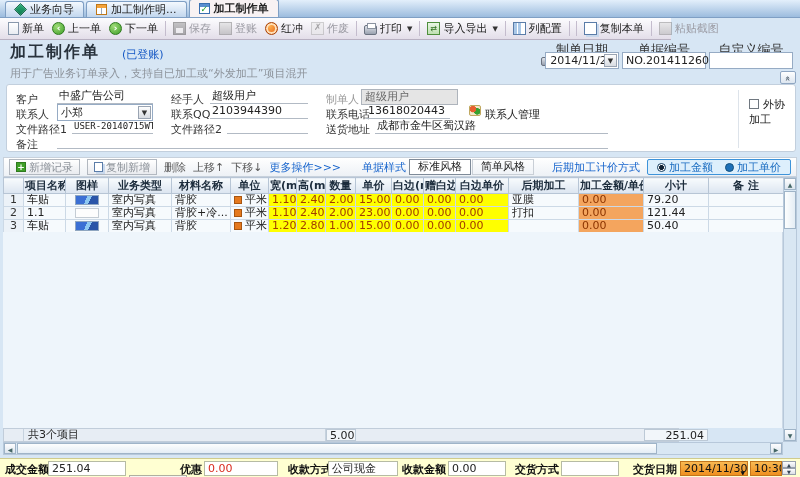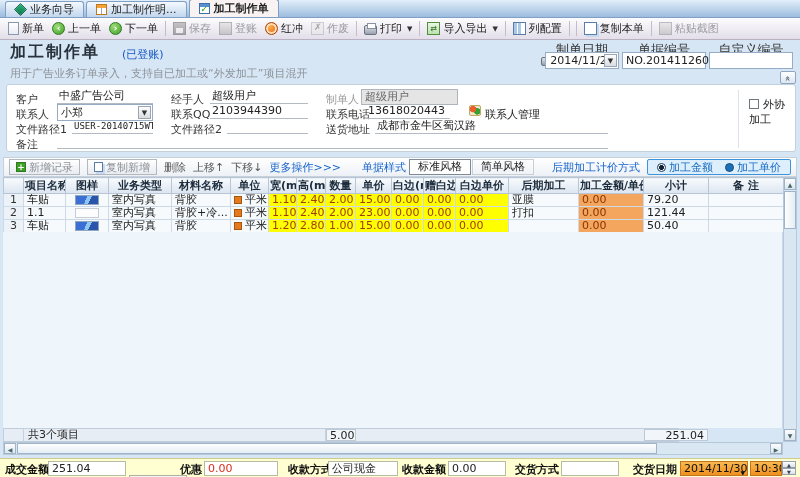--- a/index.html
+++ b/index.html
@@ -17,21 +17,21 @@
 .tab.active{background:#f8f2f3;height:18px;font-weight:bold}
 .tic{display:inline-block;width:11px;height:11px;position:relative;flex:none}
 .tic-wizard{background:linear-gradient(135deg,#2fae7a,#0d7a4e);transform:rotate(45deg) scale(.85);border:1px solid #0a5c3a}
 .tic-sheet{background:#fff;border:1px solid #c07818;
    background-image:linear-gradient(#f4a33a 3px,transparent 3px),
    linear-gradient(90deg,transparent 4px,#9ab 4px,#9ab 5px,transparent 5px)}
 .tic-doc{background:#fff;border:1px solid #3a6fb0;background-image:linear-gradient(#5b8fd0 3px,transparent 3px)}
 .tic-doc::after{content:"✓";position:absolute;left:1px;top:0px;font-size:9px;color:#1e9e28;font-weight:bold}
 
 
-.toolbar{position:absolute;left:0;top:18px;width:800px;height:22px;
+.toolbar{position:absolute;left:0;top:18px;width:671px;height:22px;
          background:linear-gradient(#fcfcfe,#e3dee9);border-bottom:1px solid #b8b1c2;
          display:flex;align-items:center;padding:0 4px;font-size:11px;white-space:nowrap}
 .tbtn{display:flex;align-items:center;gap:3px;padding:1px 4px;border-radius:2px;cursor:pointer}
 .tbtn.disabled{color:#9a9aa2}
 .tbtn.disabled .ic{filter:grayscale(1) opacity(.5)}
 .tsep{width:1px;height:15px;background:#c4bccd;margin:0 3px;flex:none}
 .caret{font-size:7px;color:#333;margin-left:2px}
 .ic{display:inline-block;width:13px;height:13px;position:relative;flex:none}
 .ic-new{width:11px;background:linear-gradient(#ffffff,#e8ecf2);border:1px solid #8898ac}
 .ic-circ{border-radius:50%;border:1px solid #2e7a1e;background:radial-gradient(circle at 35% 30%,#9fdc78,#3f9f28);color:#fff;font-weight:bold;text-align:center;line-height:11px;font-size:9px}

